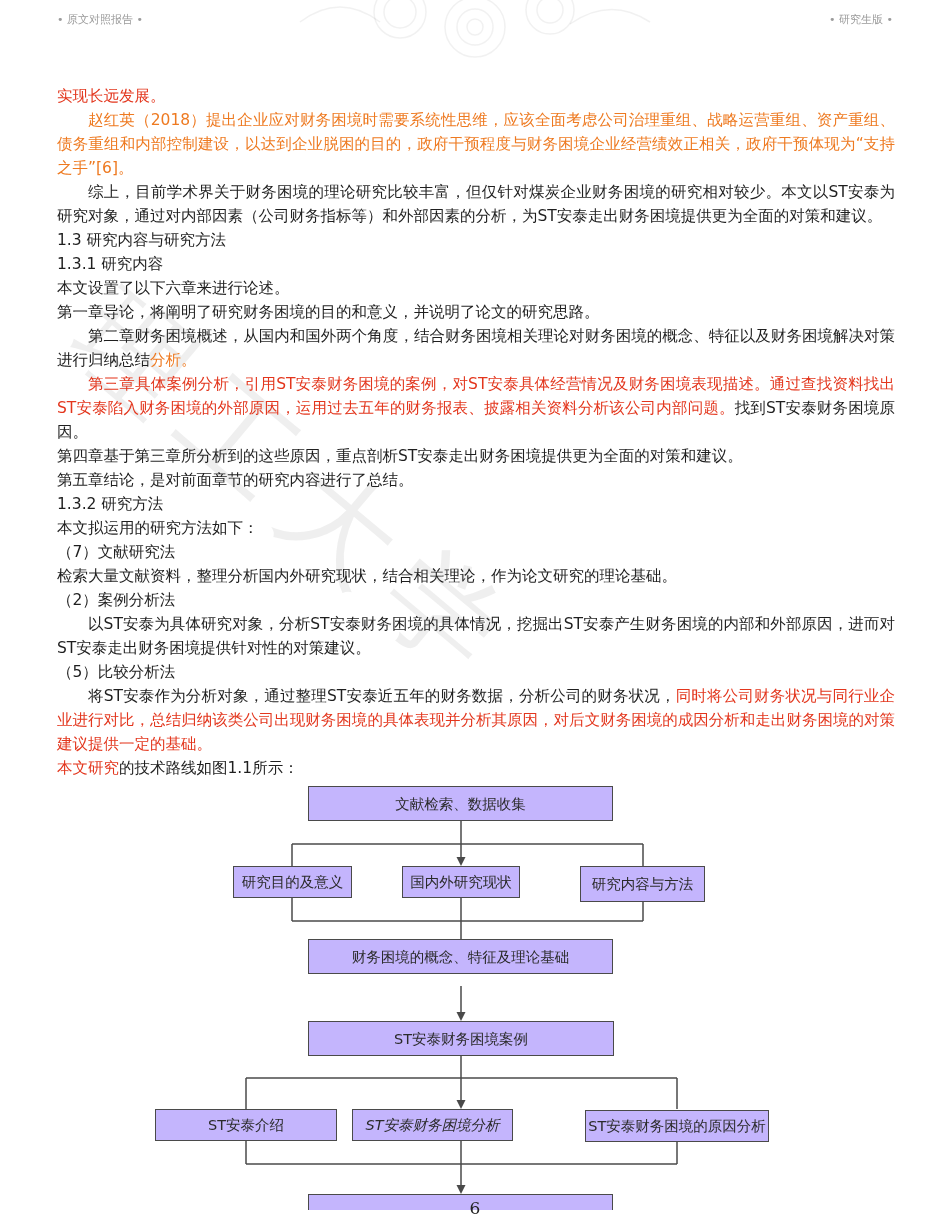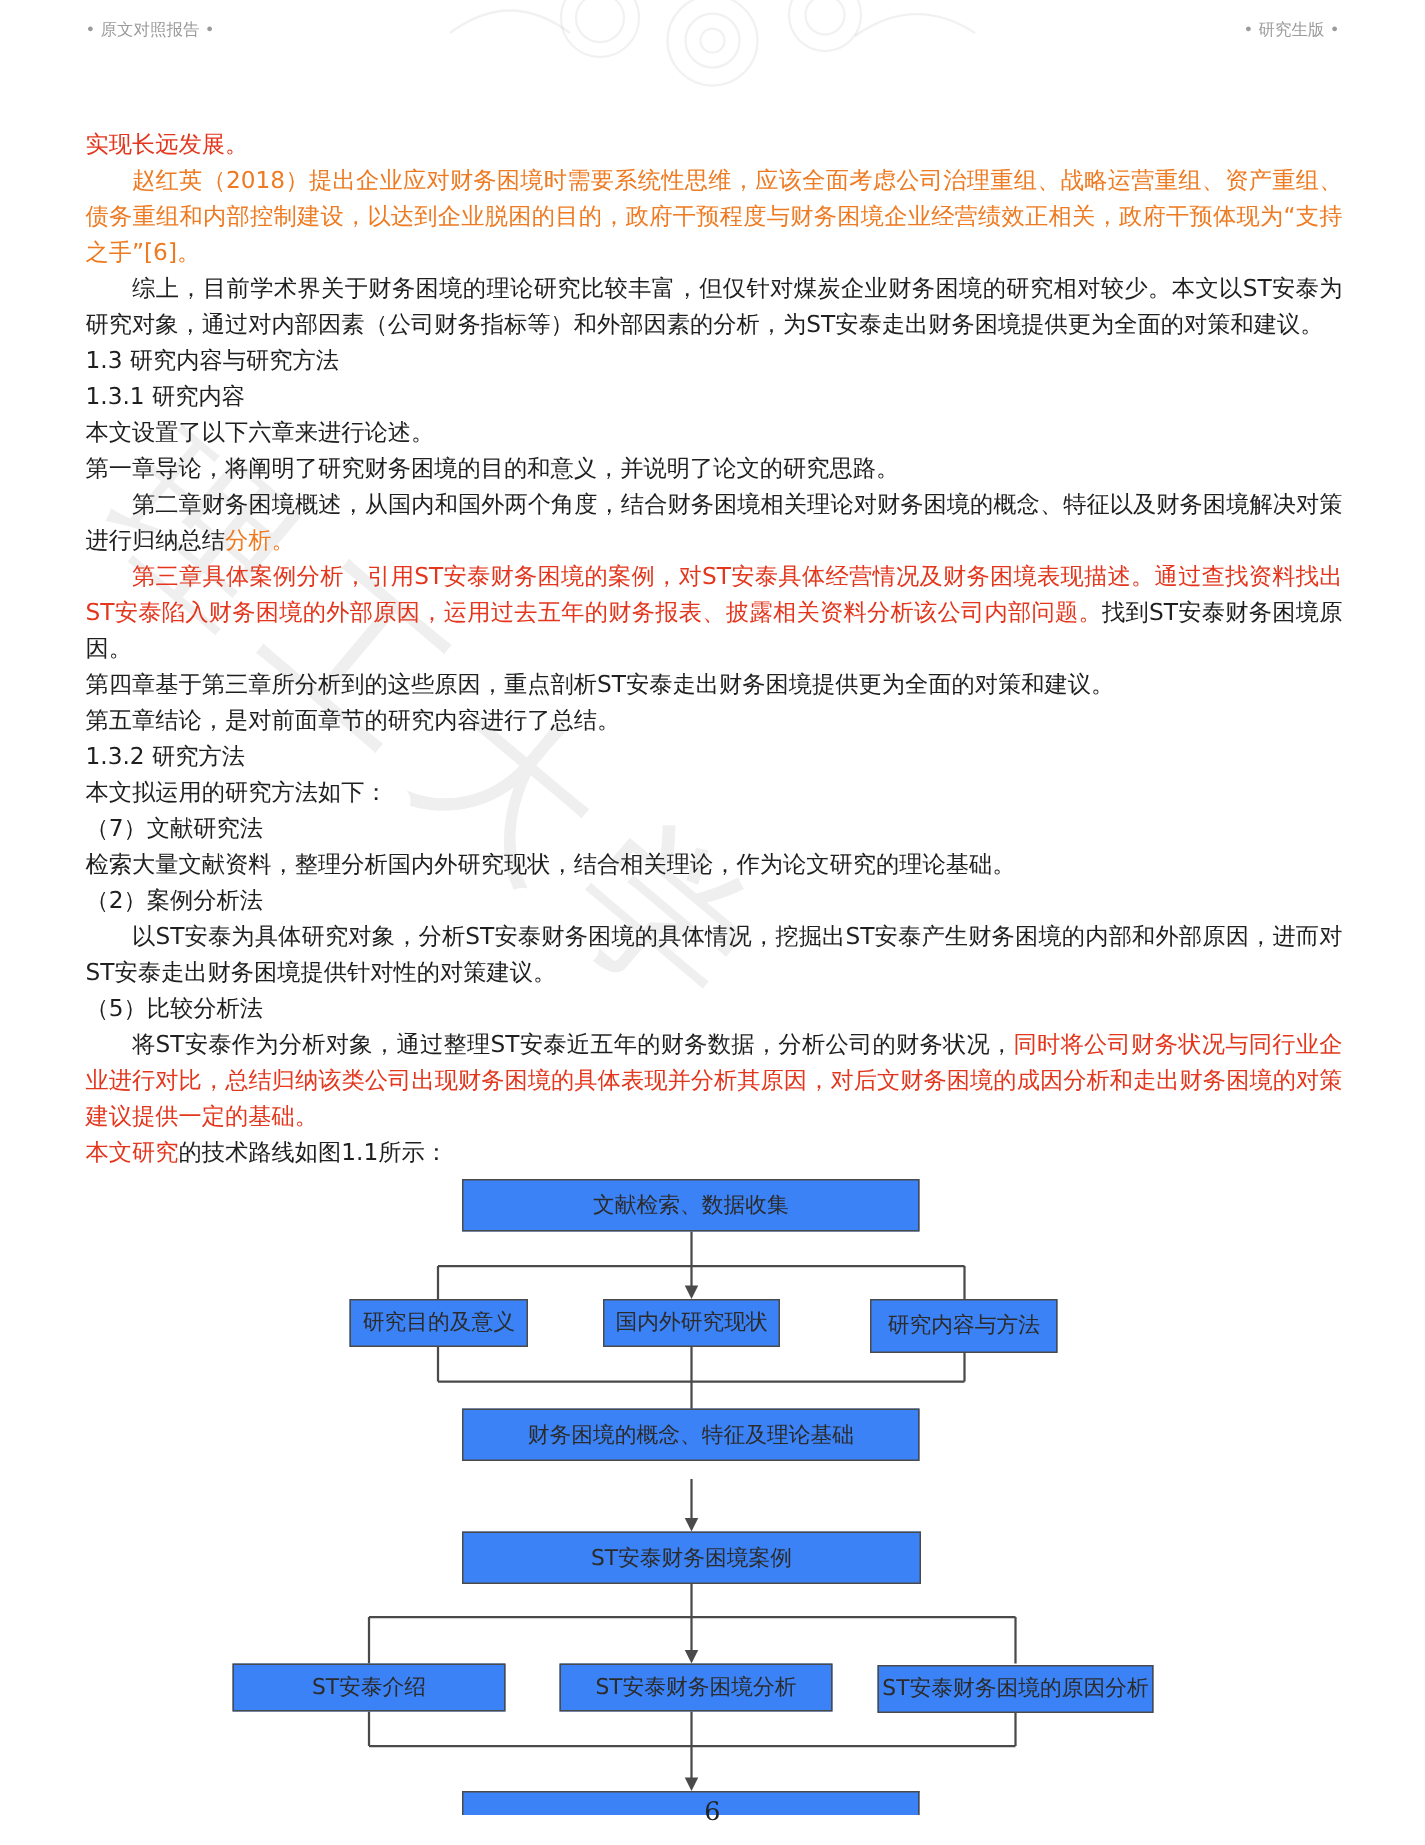--- a/index.html
+++ b/index.html
@@ -44,21 +44,21 @@
   .content p.indent{text-indent:2em;}
   .c-normal{color:var(--text);}
   .c-red{color:var(--flag-red);}
   .c-orange{color:var(--flag-orange);}
 
   .flowchart{position:relative;width:838px;height:424px;margin-top:6px;}
   .fc-lines{position:absolute;inset:0;width:838px;height:424px;}
   .fc-lines line{stroke:var(--line);stroke-width:1.5;}
   .fc-lines polygon{fill:var(--line);stroke:none;}
   .fc-box{
-    position:absolute;border:1.5px solid var(--line);background:#3b82f6;
+    position:absolute;border:1.5px solid var(--line);background:#c4b5fd;
     display:flex;align-items:center;justify-content:center;
     font-size:14.5px;color:#2b2b2b;white-space:nowrap;
   }
   .fc-box.partial{border-bottom:none;}
 
   .page-number{
     position:absolute;bottom:12px;left:0;width:100%;
     text-align:center;font-size:17px;color:#222;
     font-family:"DejaVu Serif","Liberation Serif",serif;
   }
@@ -145,20 +145,20 @@
         <polygon points="404,408 399.5,399 408.5,399"></polygon>
       </svg>
 
       <div class="fc-box" style="left:251px;top:0;width:305px;height:35px;">文献检索、数据收集</div>
       <div class="fc-box" style="left:176px;top:80px;width:119px;height:32px;">研究目的及意义</div>
       <div class="fc-box" style="left:345px;top:80px;width:118px;height:32px;">国内外研究现状</div>
       <div class="fc-box" style="left:523px;top:80px;width:125px;height:36px;">研究内容与方法</div>
       <div class="fc-box" style="left:251px;top:153px;width:305px;height:35px;">财务困境的概念、特征及理论基础</div>
       <div class="fc-box" style="left:251px;top:235px;width:306px;height:35px;">ST安泰财务困境案例</div>
       <div class="fc-box" style="left:98px;top:323px;width:182px;height:32px;">ST安泰介绍</div>
-      <div class="fc-box" style="left:316px;top:323px;width:182px;height:32px;">ST安泰财务困境分析</div>
+      <div class="fc-box" style="left:295px;top:323px;width:161px;height:32px;font-style:italic;">ST安泰财务困境分析</div>
       <div class="fc-box" style="left:528px;top:324px;width:184px;height:32px;">ST安泰财务困境的原因分析</div>
       <div class="fc-box partial" style="left:251px;top:408px;width:305px;height:16px;"></div>
     </div>
   </div>
 
   <div class="page-number">6</div>
 </div>
 
 </body></html>

